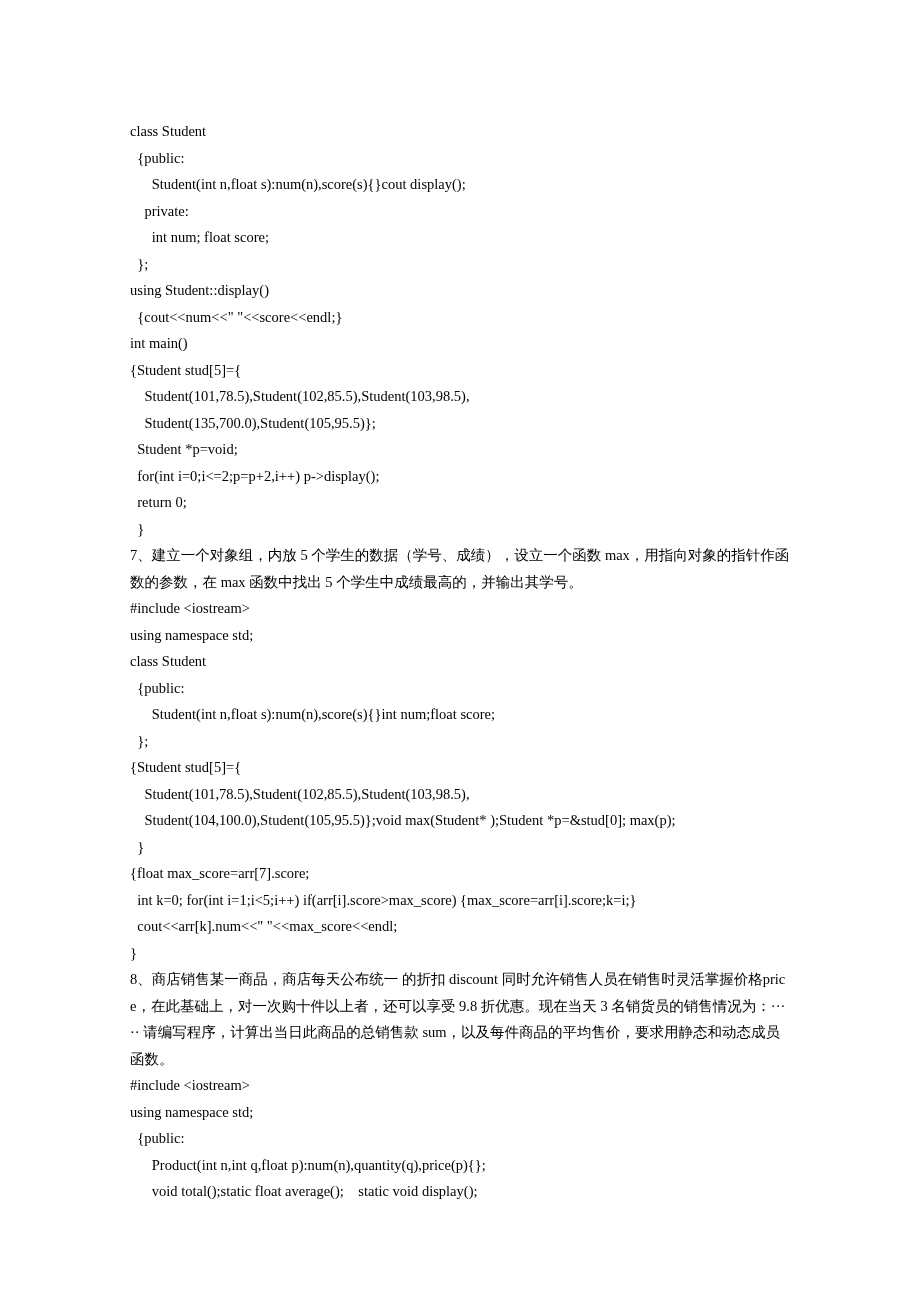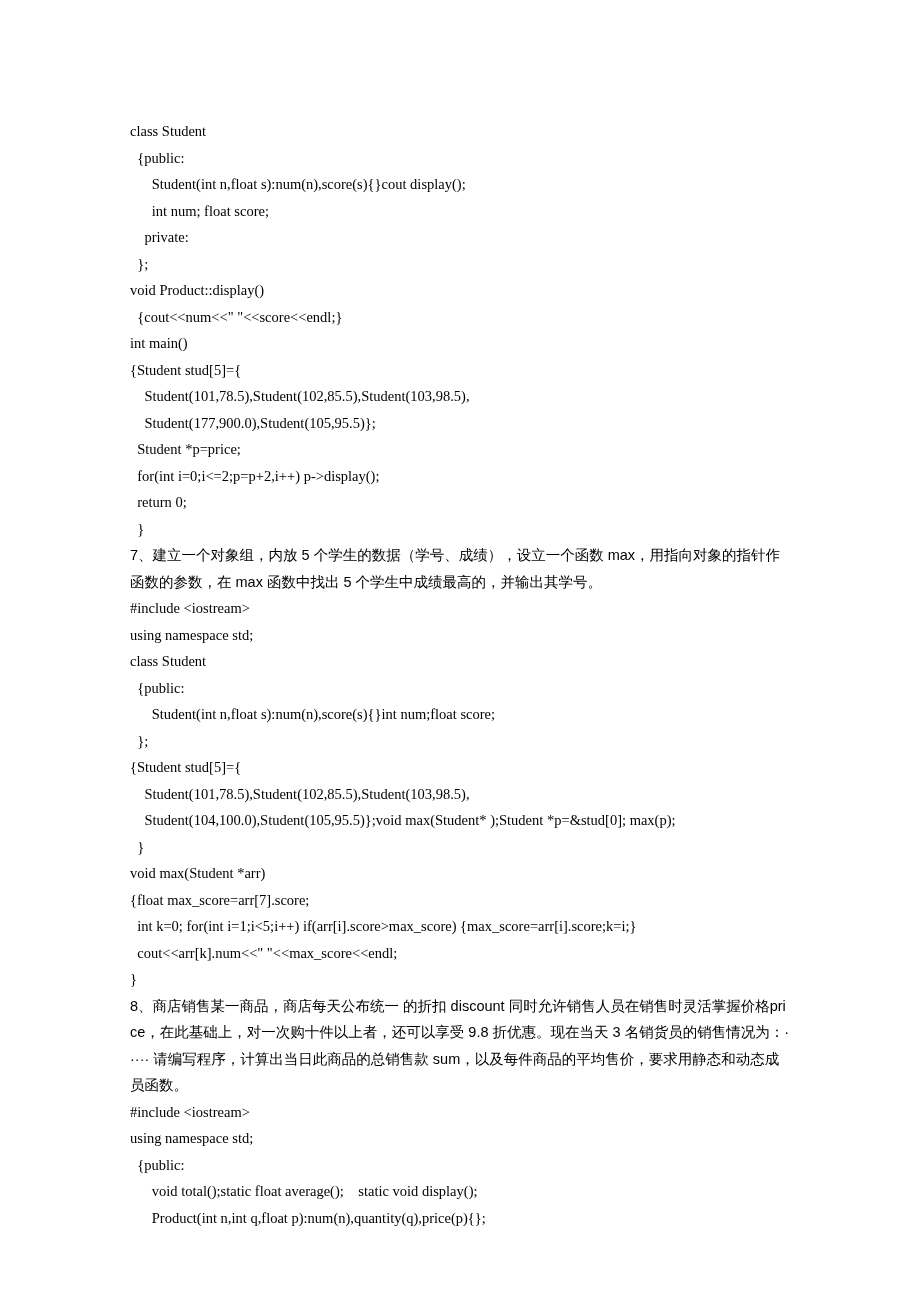--- a/index.html
+++ b/index.html
@@ -13,58 +13,57 @@
     padding: 118px 130px 80px 130px;
     font-size: 14.5px;
     line-height: 26.5px;
     color: #000000;
   }
   .line {
     white-space: pre-wrap;
     word-break: break-all;
   }
   .cn {
-    font-family: Liberation Sans, sans-serif;
+    font-family: Liberation Serif, serif;
   }
 </style>
 </head>
 <body>
 
 <div class="page" id="page-root">
     <div class="line">class Student</div>
     <div class="line">  {public:</div>
     <div class="line">      Student(int n,float s):num(n),score(s){}cout display();</div>
+    <div class="line">    private:</div>
     <div class="line">      int num; float score;</div>
-    <div class="line">    private:</div>
     <div class="line">  };</div>
-    <div class="line">void Product::display()</div>
+    <div class="line">using Student::display()</div>
     <div class="line">  {cout&lt;&lt;num&lt;&lt;" "&lt;&lt;score&lt;&lt;endl;}</div>
     <div class="line">int main()</div>
     <div class="line">{Student stud[5]={</div>
     <div class="line">    Student(101,78.5),Student(102,85.5),Student(103,98.5),</div>
-    <div class="line">    Student(177,900.0),Student(105,95.5)};</div>
-    <div class="line">  Student *p=price;</div>
+    <div class="line">    Student(135,700.0),Student(105,95.5)};</div>
+    <div class="line">  Student *p=void;</div>
     <div class="line">  for(int i=0;i&lt;=2;p=p+2,i++) p-&gt;display();</div>
     <div class="line">  return 0;</div>
     <div class="line">  }</div>
     <div class="line cn">7、建立一个对象组，内放 5 个学生的数据（学号、成绩），设立一个函数 max，用指向对象的指针作函数的参数，在 max 函数中找出 5 个学生中成绩最高的，并输出其学号。</div>
     <div class="line">#include &lt;iostream&gt;</div>
     <div class="line">using namespace std;</div>
     <div class="line">class Student</div>
     <div class="line">  {public:</div>
     <div class="line">      Student(int n,float s):num(n),score(s){}int num;float score;</div>
     <div class="line">  };</div>
     <div class="line">{Student stud[5]={</div>
     <div class="line">    Student(101,78.5),Student(102,85.5),Student(103,98.5),</div>
     <div class="line">    Student(104,100.0),Student(105,95.5)};void max(Student* );Student *p=&amp;stud[0]; max(p);</div>
     <div class="line">  }</div>
-    <div class="line">void max(Student *arr)</div>
     <div class="line">{float max_score=arr[7].score;</div>
     <div class="line">  int k=0; for(int i=1;i&lt;5;i++) if(arr[i].score&gt;max_score) {max_score=arr[i].score;k=i;}</div>
     <div class="line">  cout&lt;&lt;arr[k].num&lt;&lt;" "&lt;&lt;max_score&lt;&lt;endl;</div>
     <div class="line">}</div>
     <div class="line cn">8、商店销售某一商品，商店每天公布统一 的折扣 discount 同时允许销售人员在销售时灵活掌握价格price，在此基础上，对一次购十件以上者，还可以享受 9.8 折优惠。现在当天 3 名销货员的销售情况为：····· 请编写程序，计算出当日此商品的总销售款 sum，以及每件商品的平均售价，要求用静态和动态成员函数。</div>
     <div class="line">#include &lt;iostream&gt;</div>
     <div class="line">using namespace std;</div>
     <div class="line">  {public:</div>
+    <div class="line">      Product(int n,int q,float p):num(n),quantity(q),price(p){};</div>
     <div class="line">      void total();static float average();    static void display();</div>
-    <div class="line">      Product(int n,int q,float p):num(n),quantity(q),price(p){};</div>
   </div>
 
 </body></html>

